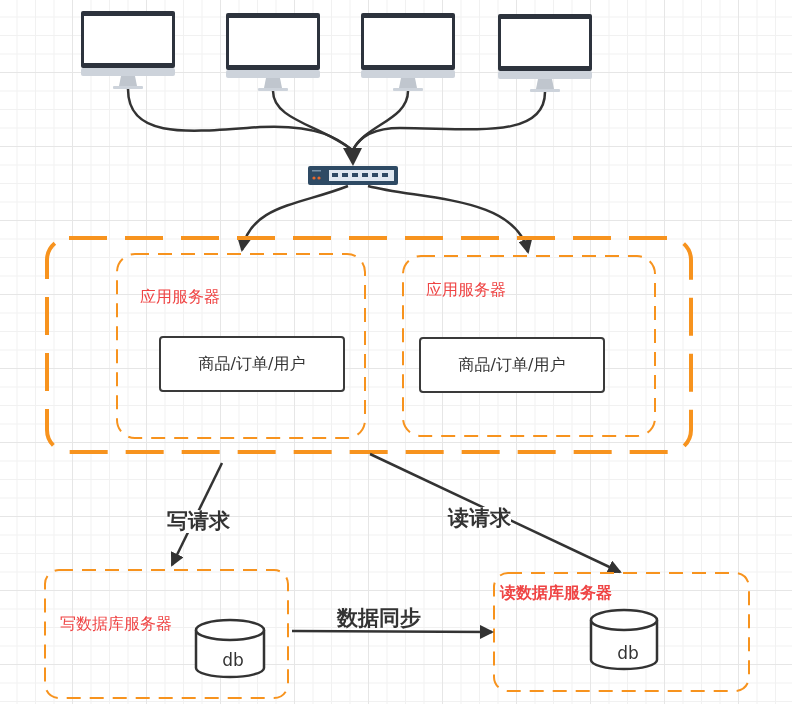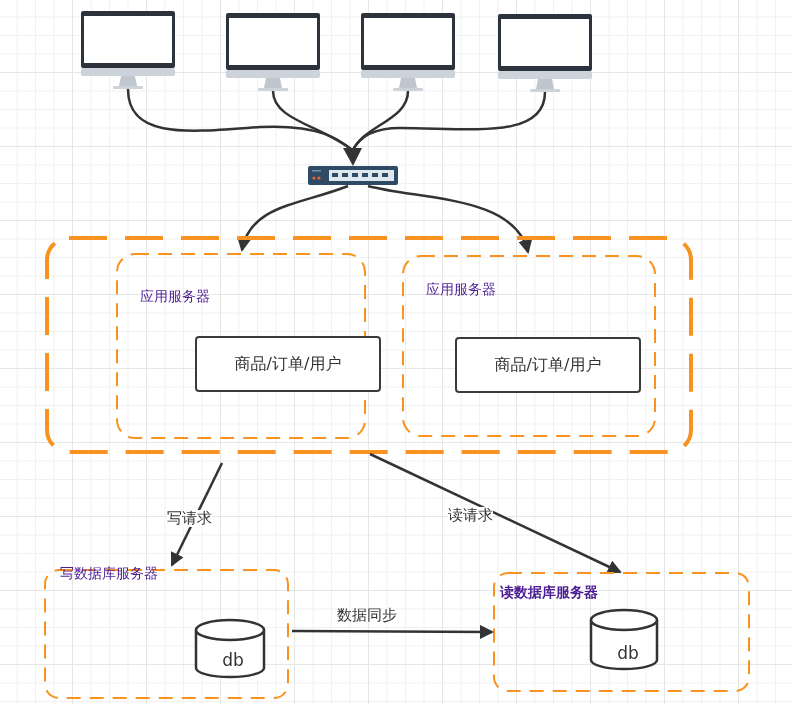--- a/index.html
+++ b/index.html
@@ -10,27 +10,27 @@
       linear-gradient(to right, #e6e6e6 1px, transparent 1px),
       linear-gradient(to bottom, #e6e6e6 1px, transparent 1px),
       linear-gradient(to right, #f1f1f1 1px, transparent 1px),
       linear-gradient(to bottom, #f1f1f1 1px, transparent 1px);
     background-size: 74px 74px, 74px 74px, 18.5px 18.5px, 18.5px 18.5px;
     background-position: -2px -2px, -2px -2px, -2px -2px, -2px -2px;
     font-family: "DejaVu Sans", "Liberation Sans", sans-serif;
     color: #333333;
   }
   svg.canvas { position: absolute; left: 0; top: 0; }
-  .lbl { position: absolute; font-size: 14px; color: #4c1d95; white-space: nowrap; line-height: 1; }
-  .edge-lbl { position: absolute; font-size: 15px; color: #333; white-space: nowrap; background: #fff; line-height: 1; padding: 1px 0; }
+  .lbl { position: absolute; font-size: 16px; color: #ef4444; white-space: nowrap; line-height: 1; }
+  .edge-lbl { position: absolute; font-size: 21px; color: #333; white-space: nowrap; background: #fff; line-height: 1; padding: 1px 0; font-weight: bold; }
   .module {
     position: absolute; box-sizing: border-box;
     border: 2.5px solid #3a3a3a; border-radius: 4px; background: #fff;
     display: flex; align-items: center; justify-content: center;
-    font-size: 16px; color: #333; margin-left: 36px;
+    font-size: 16px; color: #333;
   }
   .db-label { font-size: 17px; fill: #333; font-family: "DejaVu Sans", "Liberation Sans", sans-serif; }
 </style>
 </head>
 <body>
 
 <svg class="canvas" width="792" height="704" viewBox="0 0 792 704">
   <defs>
     <marker id="arrowhead" markerWidth="10" markerHeight="10" refX="8" refY="5" orient="auto" markerUnits="userSpaceOnUse">
       <path d="M0,0 L10,5 L0,10 z" fill="#333"></path>
@@ -137,14 +137,14 @@
 
 <div class="lbl" style="left:426px; top:282px;">应用服务器</div>
 <div class="module" style="left:419px; top:337px; width:186px; height:56px;">
   <span>商品/订单/用户</span>
 </div>
 
 <div class="edge-lbl" style="left:167px; top:510px;">写请求</div>
 <div class="edge-lbl" style="left:448px; top:507px;">读请求</div>
 <div class="edge-lbl" style="left:337px; top:607px; background:transparent;">数据同步</div>
 
-<div class="lbl" style="left:60px; top:566px;">写数据库服务器</div>
+<div class="lbl" style="left:60px; top:616px;">写数据库服务器</div>
 <div class="lbl" style="left:500px; top:585px;font-weight:bold;">读数据库服务器</div>
 
 </body></html>

